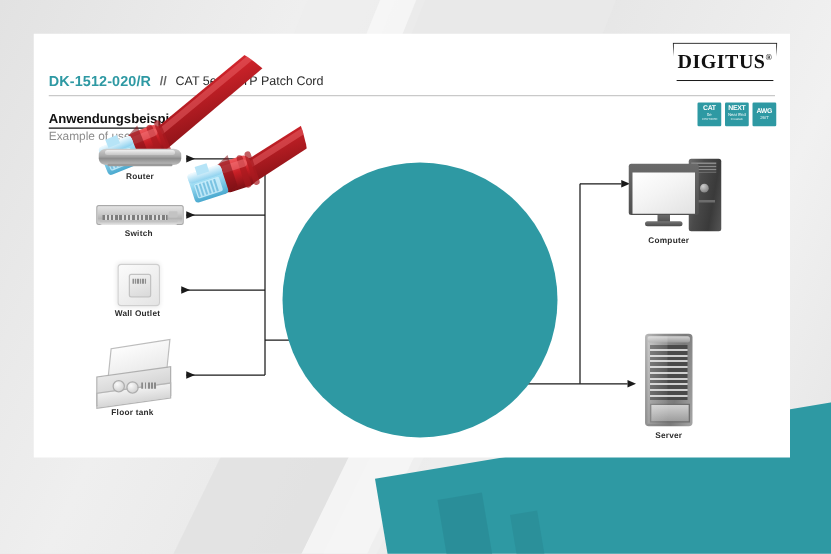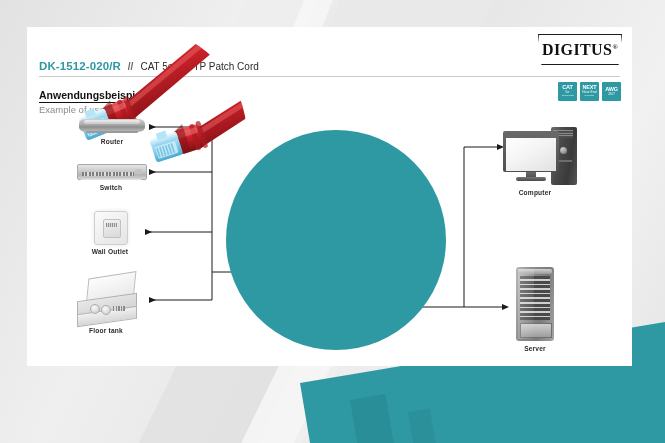--- a/index.html
+++ b/index.html
@@ -36,21 +36,21 @@
 
   
   .logo{position:absolute;right:10px;top:7px;width:82px;height:29px;
     border:1.6px solid #1b1b1b;display:flex;align-items:center;justify-content:center;
     background:#fff;clip-path:polygon(0 0,100% 0,96% 100%,4% 100%);}
   .logo-txt{font-family:"Liberation Serif", serif;font-weight:bold;font-size:16px;
     letter-spacing:.4px;color:#111;position:relative;}
   .logo-txt sup{font-size:7px;vertical-align:super;}
 
   .title-row{position:absolute;left:12px;top:33px;width:581px;
-    display:flex;align-items:flex-end;gap:7px;padding-bottom:4px;
+    display:flex;align-items:flex-start;gap:7px;padding-bottom:4px;
     border-bottom:1px solid #c9c9c9;}
   .sku{color:#2e99a3;font-weight:bold;font-size:11.5px;letter-spacing:.1px;}
   .slashes{color:#666;font-size:10px;font-weight:bold;}
   .subtitle{color:#2b2b2b;font-size:10px;}
 
   
   .badges{position:absolute;right:11px;top:55px;display:flex;gap:3px;}
   .badge{width:19px;height:19px;background:#2e99a3;color:#fff;
     display:flex;flex-direction:column;align-items:center;justify-content:center;
     line-height:1;border-radius:1px;}

